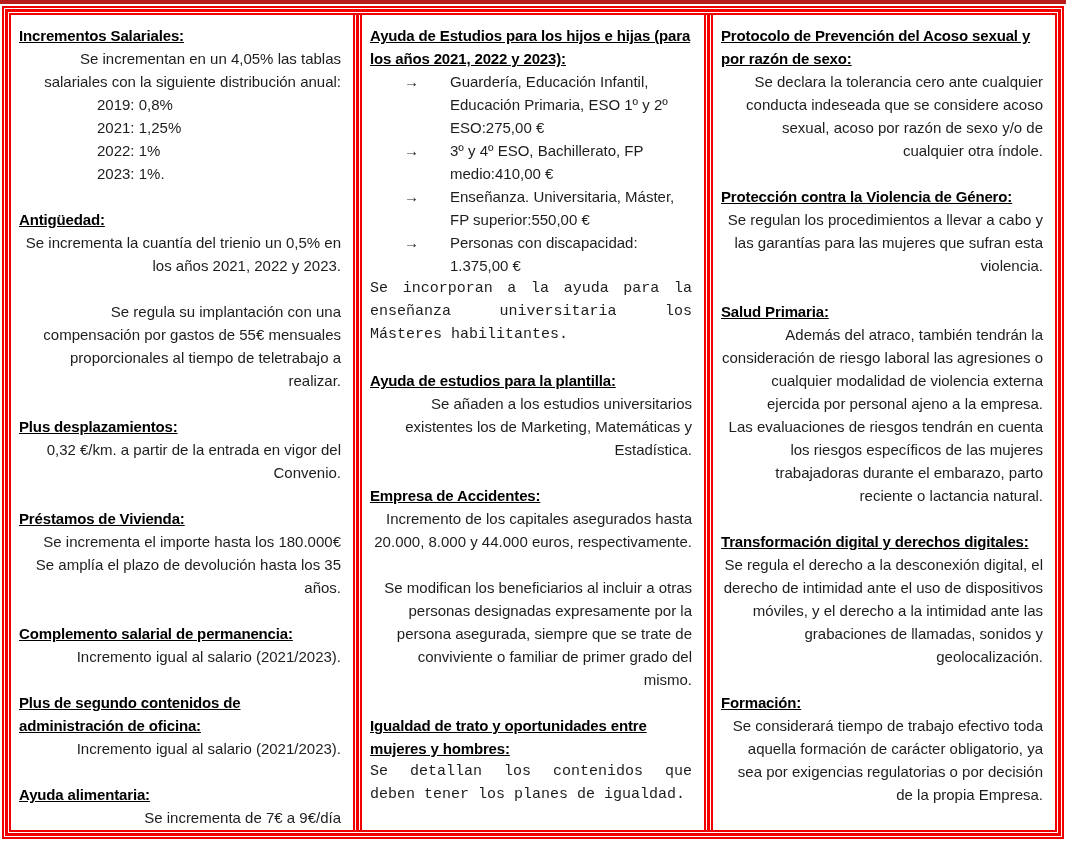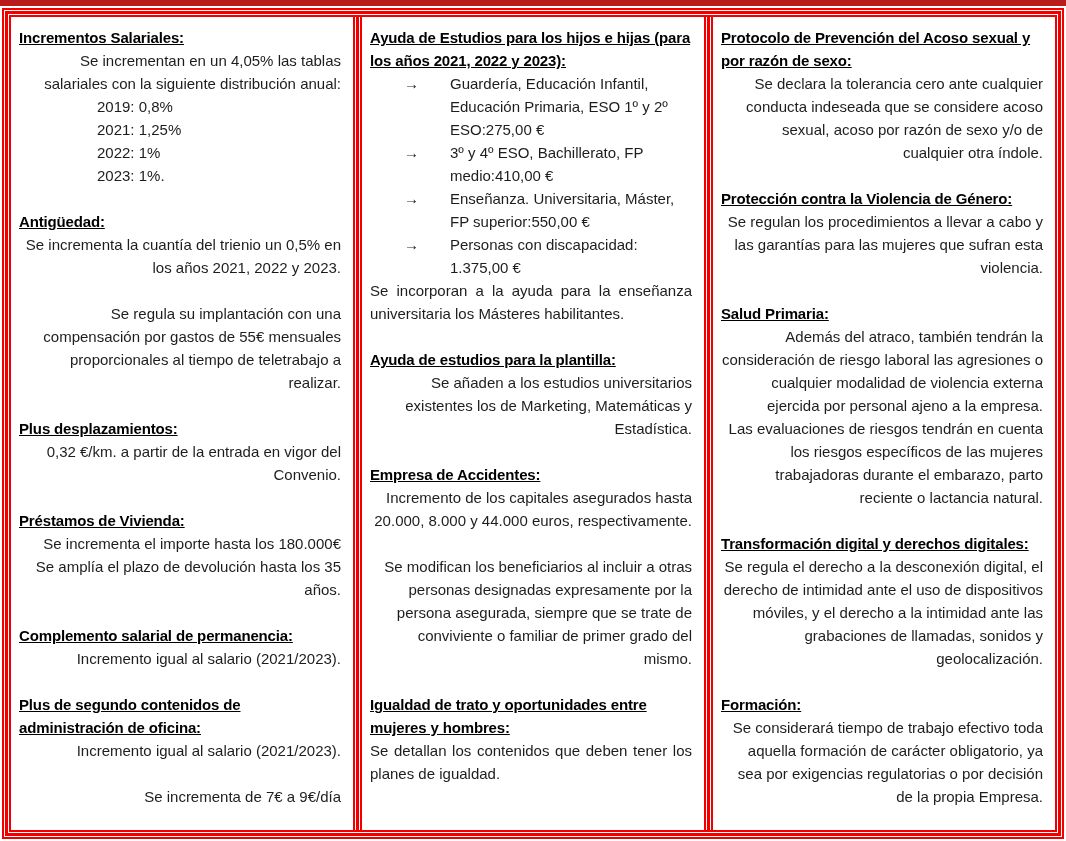--- a/index.html
+++ b/index.html
@@ -1,37 +1,37 @@
 <!DOCTYPE html>
 <html><head>
 <meta charset="utf-8">
 <style>
   html,body{margin:0;padding:0;background:#fff;}
   .page{
     width:1066px;height:841px;box-sizing:border-box;
-    background:#fff;border-top:6px solid #b91c1c;
+    background:#fff;border-top:4px solid #b91c1c;
     padding:2px;position:relative;
     font-family:"Liberation Sans","DejaVu Sans",sans-serif;
     color:#1d1d1d;font-size:15px;line-height:23px;
   }
   .t1{height:100%;box-sizing:border-box;border:2px solid #f20000;padding:1px;}
   .t2{height:100%;box-sizing:border-box;border:3px solid #f20000;padding:1px;}
   .t3{height:100%;box-sizing:border-box;border:2px solid #f20000;display:flex;overflow:hidden;}
   .col{flex:1 1 0;box-sizing:border-box;padding:9px 12px 0 8px;overflow:hidden;}
   .vdiv{
     flex:0 0 9px;width:9px;box-sizing:border-box;
     border-left:2px solid #f20000;border-right:2px solid #f20000;
     padding:0 1px;background:#f20000;background-clip:content-box;
   }
   .sec{margin:0 0 23px 0;}
   .sec:last-child{margin-bottom:0;}
   .h{font-weight:bold;color:#000;text-decoration:underline;letter-spacing:-0.15px;}
   .p{margin:0;text-align:right;}
   .p.gap{margin-top:23px;}
-  .p.justify{text-align:justify;}
+  .p.justify{text-align:justify;font-family:Liberation Mono, monospace;}
   .ind{padding-left:78px;}
   .item{display:flex;padding-left:34px;}
   .item .arrow{flex:0 0 46px;}
   .item .itxt{flex:1 1 auto;}
 </style>
 </head>
 <body>
 
 <div class="page">
   <div class="t1">
@@ -65,20 +65,21 @@
           </div>
           <div class="sec">
             <div class="h">Complemento salarial de permanencia:</div>
             <div class="p">Incremento igual al salario (2021/2023).</div>
           </div>
           <div class="sec">
             <div class="h">Plus de segundo contenidos de administración de oficina:</div>
             <div class="p">Incremento igual al salario (2021/2023).</div>
           </div>
           <div class="sec">
+            <div class="h">Ayuda alimentaria:</div>
             <div class="p">Se incrementa de 7€ a 9€/día</div>
 
           </div>
         </div>
 
         <div class="vdiv"></div>
 
         <div class="col">
           <div class="sec">
             <div class="h">Ayuda de Estudios para los hijos e hijas (para los años 2021, 2022 y 2023):</div>

